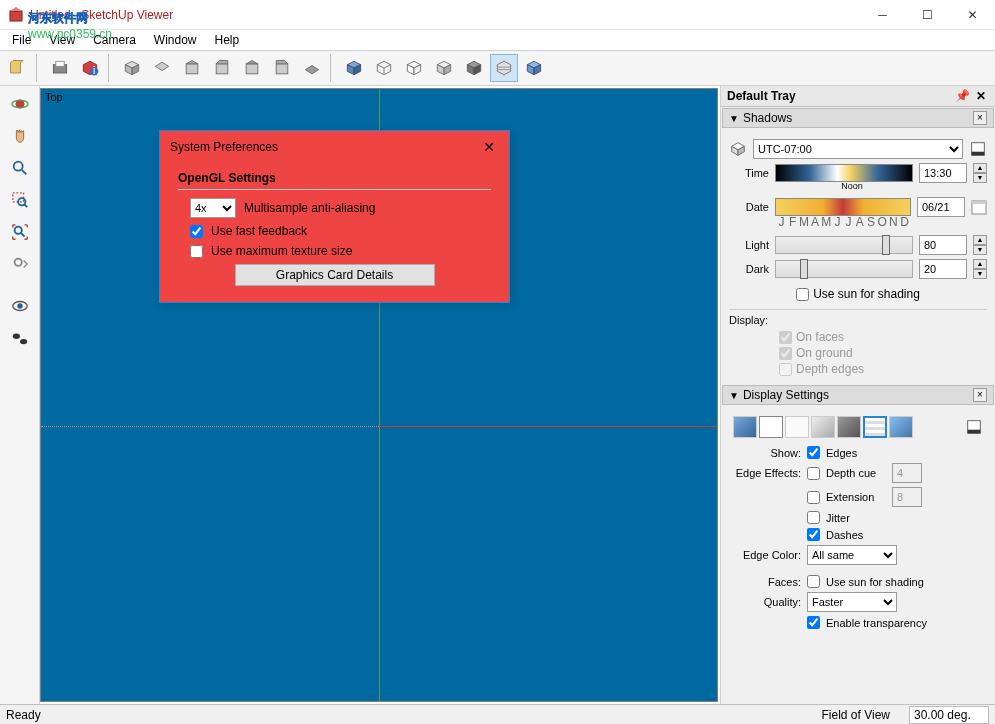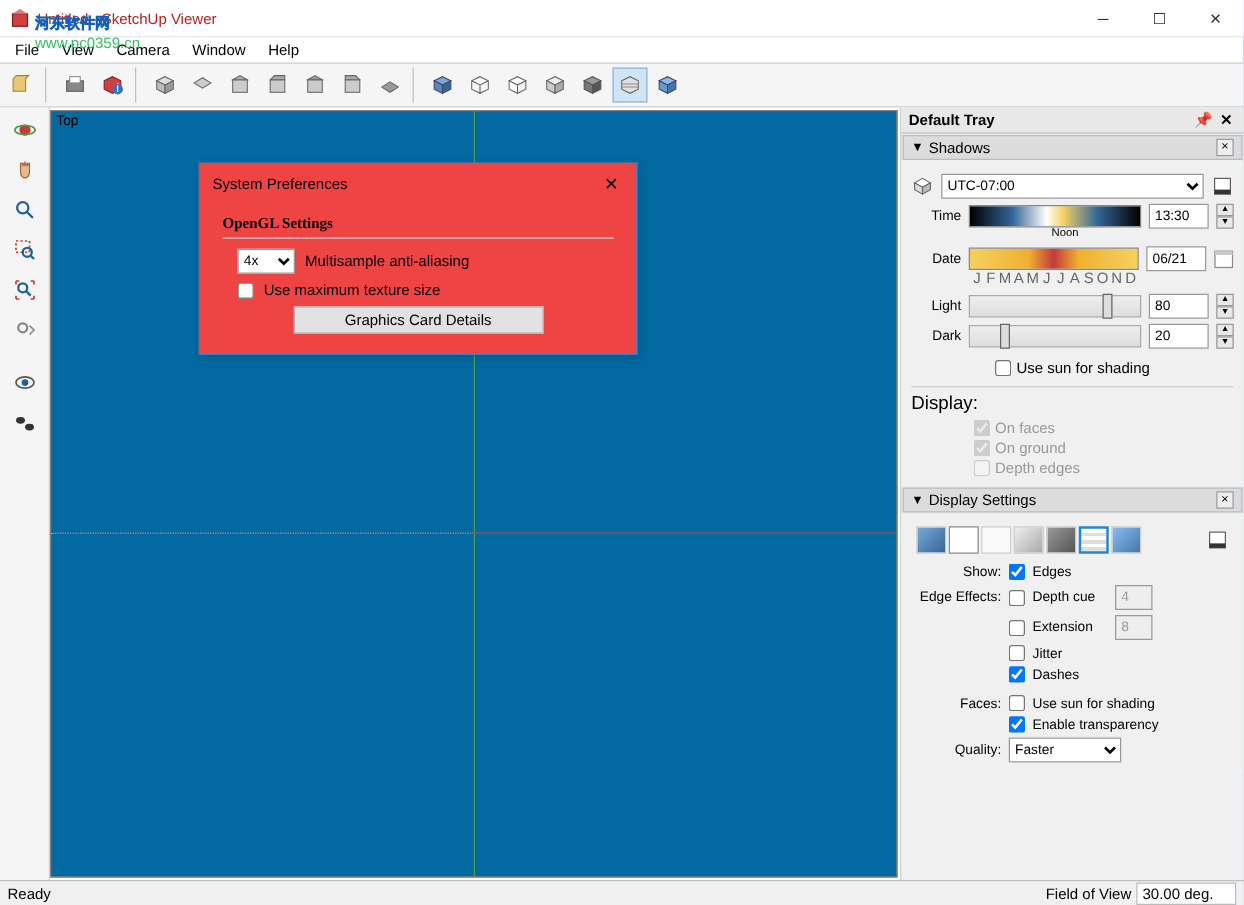--- a/index.html
+++ b/index.html
@@ -68,21 +68,21 @@
 .statusbar { height: 20px; border-top: 1px solid #c0c0c0; display: flex; align-items: center; padding: 0 6px; background: #f0f0f0; font-size: 11px; }
 .statusbar .spacer { flex: 1; }
 .statusbar .fov-box { border: 1px solid #bbb; padding: 1px 4px; background: #fff; }
 
 
 .dialog { position: absolute; left: 140px; top: 130px; width: 351px; background: #ef4444; border: 1px solid #2586d7; box-shadow: 2px 2px 8px rgba(0,0,0,0.15); z-index: 100; margin-left: 19px; }
 .dialog-title { padding: 8px 10px; display: flex; align-items: center; }
 .dialog-title .spacer { flex: 1; }
 .dialog-title .close { font-size: 14px; padding: 0 4px; }
 .dialog-body { padding: 4px 18px 12px; }
-.dialog-section-title { font-weight: bold; border-bottom: 1px solid #ccc; padding: 4px 0; margin-bottom: 8px; font-family: Liberation Serif, serif; }
+.dialog-section-title { font-weight: bold; border-bottom: 1px solid #ccc; padding: 4px 0; margin-bottom: 8px; }
 .dialog-row { display: flex; align-items: center; gap: 8px; margin: 6px 0 6px 12px; }
 .dialog-row select { width: 46px; }
 .dialog-btn-row { display: flex; justify-content: flex-end; gap: 6px; padding: 10px 12px; }
 .btn { min-width: 70px; height: 22px; border: 1px solid #adadad; background: #e1e1e1; font-size: 12px; }
 .btn.primary { border: 2px solid #2586d7; }
 .btn.wide { width: 200px; margin: 4px auto; display: block; }
 
 .cube-icon { width: 22px; height: 20px; }
 .sm-icon { width: 18px; height: 18px; }
 </style>
@@ -373,21 +373,21 @@
         <div class="spinner-btns">
             <span>▲</span>
             <span>▼</span>
           </div>
       </div>
       <div class="checkbox-row" style="justify-content:center;margin-top:8px">
         <input type="checkbox" style="">
         <span>Use sun for shading</span>
       </div>
       <div style="border-top:1px solid #ccc;margin:8px 0 4px"></div>
-      <div style="font-size:15px;margin-bottom:4px">Display:</div>
+      <div style="font-size:11px;margin-bottom:4px">Display:</div>
       <div style="padding-left:50px">
         <div class="checkbox-row disabled">
             <input type="checkbox" checked="" disabled="" style="">
             <span>On faces</span>
           </div>
         <div class="checkbox-row disabled">
             <input type="checkbox" checked="" disabled="" style="">
             <span>On ground</span>
           </div>
         <div class="checkbox-row disabled">
@@ -441,58 +441,66 @@
           <span class="label-wide"></span>
         <input type="checkbox" style="">
           <span style="font-size:11px">Jitter</span>
         </div>
       <div class="panel-row">
           <span class="label-wide"></span>
         <input type="checkbox" checked="" style="">
           <span style="font-size:11px">Dashes</span>
         </div>
 
+      <div class="panel-row">
+          <span class="label-wide">Edge Color:</span>
+        <select style="width:90px"><option>All same</option></select>
+        </div>
 
       <div class="panel-row" style="margin-top:10px">
           <span class="label-wide">Faces:</span>
         <input type="checkbox" style="">
           <span style="font-size:11px">Use sun for shading</span>
         </div>
       <div class="panel-row">
+          <span class="label-wide">Quality:</span>
+        <select style="width:90px"><option>Faster</option></select>
+        </div>
+
+      <div class="panel-row">
           <span class="label-wide"></span>
         <input type="checkbox" checked="" style="">
           <span style="font-size:11px">Enable transparency</span>
-        </div>
-
-      <div class="panel-row">
-          <span class="label-wide">Quality:</span>
-        <select style="width:90px"><option>Faster</option></select>
         </div>
     </div>
   </div>
 </div>
 
 <div class="statusbar">
   <span>Ready</span>
   <span class="spacer"></span>
   <span>Field of View</span>
-  <span class="fov-box" style="margin-left:4px;min-width:80px">30.00 deg.</span>
+  <span class="fov-box" style="margin-left:19px;min-width:80px">30.00 deg.</span>
 </div>
 
 <div class="dialog">
   <div class="dialog-title">
     <span>System Preferences</span>
     <span class="spacer"></span>
     <span class="close">✕</span>
   </div>
   <div class="dialog-body">
     <div class="dialog-section-title">OpenGL Settings</div>
     <div class="dialog-row">
       <select><option>4x</option></select>
       <span>Multisample anti-aliasing</span>
     </div>
     <div class="dialog-row">
+        <input type="checkbox" checked="" style="">
+        <span>Use fast feedback</span>
+      </div>
+    <div class="dialog-row">
         <input type="checkbox" style="">
         <span>Use maximum texture size</span>
       </div>
     <button class="btn wide">Graphics Card Details</button>
   </div>
 </div>
 
 </body></html>

